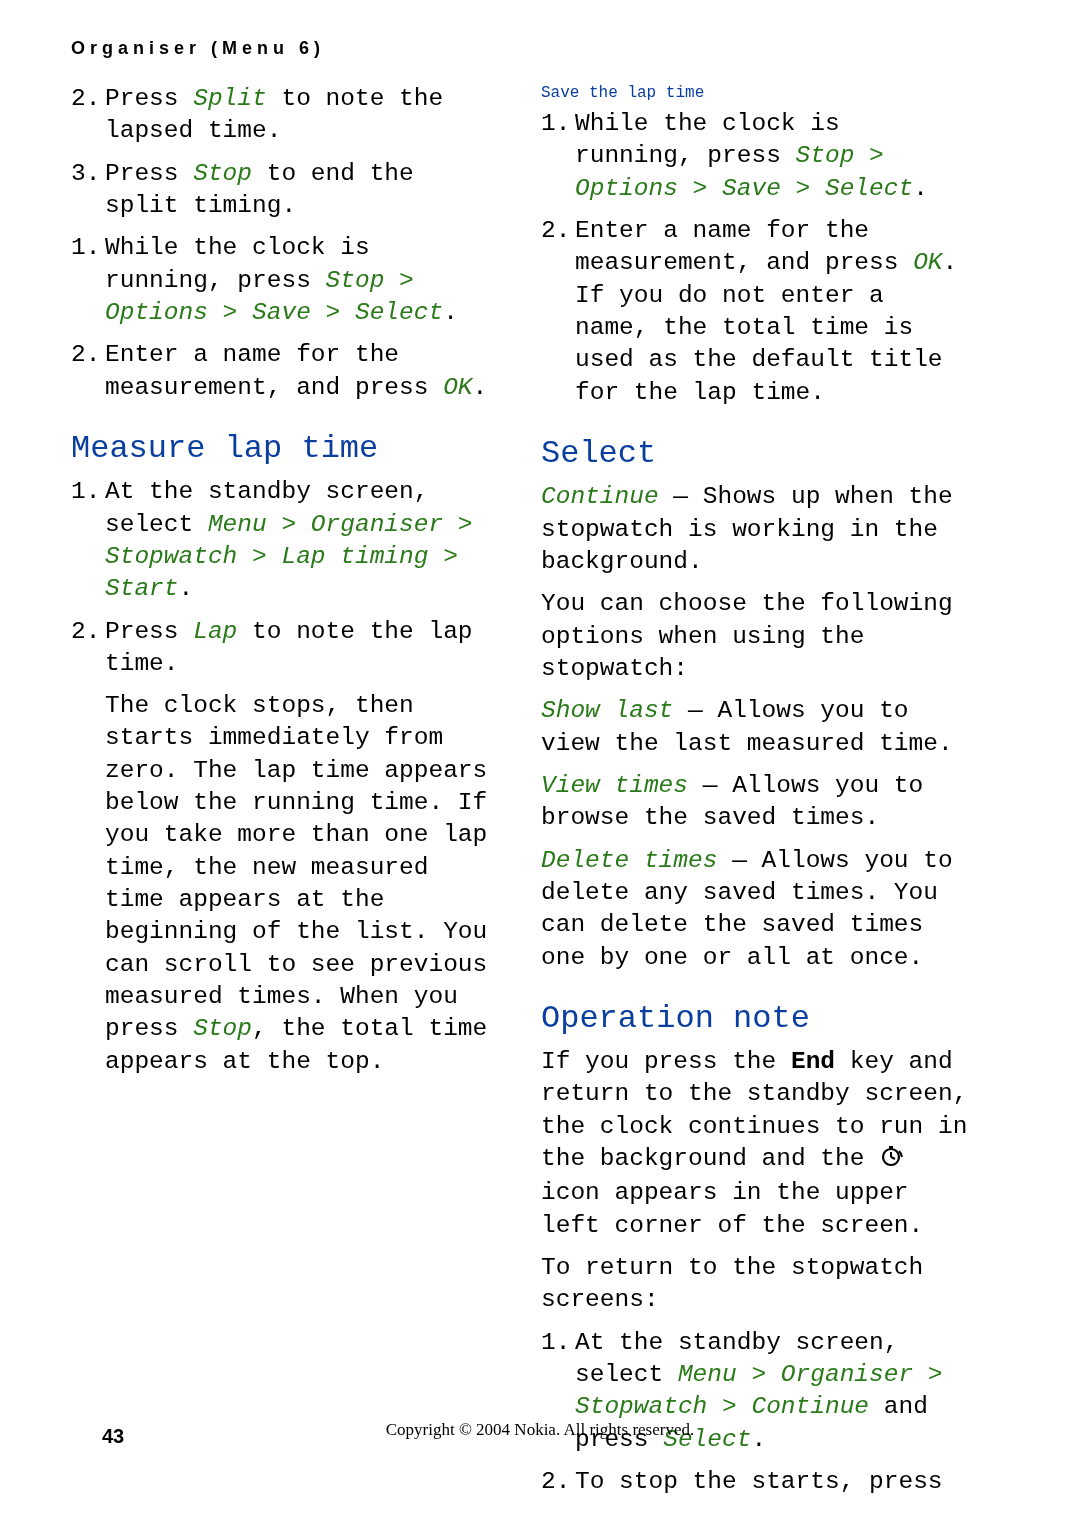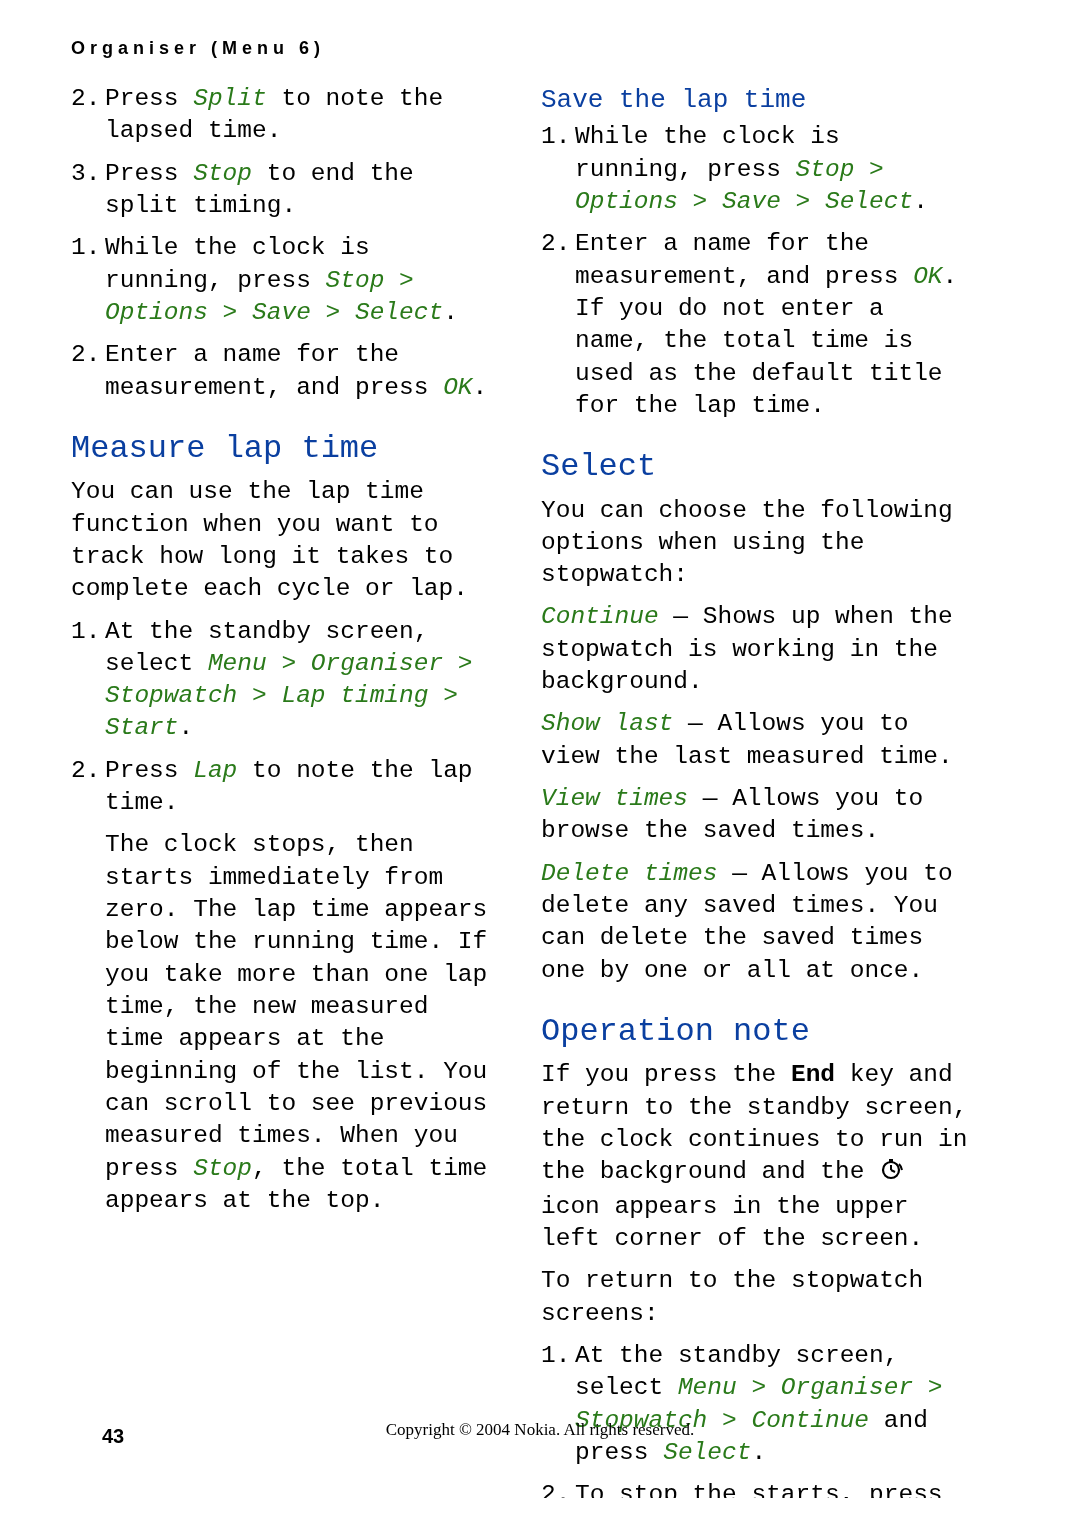--- a/index.html
+++ b/index.html
@@ -38,21 +38,21 @@
   }
   .col p { margin: 0 0 10px 0; }
   .h1 {
     color: #0a3fa0;
     font-size: 32px;
     font-weight: 400;
     margin: 24px 0 6px 0;
   }
   .h2 {
     color: #0a3fa0;
-    font-size: 26px;
+    font-size: 16px;
     font-weight: 400;
     margin: 18px 0 4px 0;
   }
   .accent {
     color: #2a7a1a;
     font-style: italic;
   }
   .bold { font-weight: 700; }
   ol {
     list-style: none;
@@ -118,21 +118,20 @@
       <ol>
         <li>
           <span>While the clock is running, press </span><span class="accent">Stop &gt; Options &gt; Save &gt; Select</span><span>.</span>
         </li>
         <li>
           <span>Enter a name for the measurement, and press </span><span class="accent">OK</span><span>.</span>
         </li>
       </ol>
 
       <div class="h1">Measure lap time</div>
-      <p>You can use the lap time function when you want to track how long it takes to complete each cycle or lap.</p>
       <ol>
         <li>
           <span>At the standby screen, select </span><span class="accent">Menu &gt; Organiser &gt; Stopwatch &gt; Lap timing &gt; Start</span><span>.</span>
         </li>
         <li>
           <span>Press </span><span class="accent">Lap</span><span> to note the lap time.</span>
           <p style="margin-top:10px;">
             <span>The clock stops, then starts immediately from zero. The lap time appears below the running time. If you take more than one lap time, the new measured time appears at the beginning of the list. You can scroll to see previous measured times. When you press </span><span class="accent">Stop</span><span>, the total time appears at the top.</span>
           </p>
         </li>
@@ -146,22 +145,22 @@
         <li>
           <span>While the clock is running, press </span><span class="accent">Stop &gt; Options &gt; Save &gt; Select</span><span>.</span>
         </li>
         <li>
           <span>Enter a name for the measurement, and press </span><span class="accent">OK</span><span>.</span>
           <p style="margin-top:0;">If you do not enter a name, the total time is used as the default title for the lap time.</p>
         </li>
       </ol>
 
       <div class="h1">Select</div>
+      <p><span class="accent">Continue</span><span> — Shows up when the stopwatch is working in the background.</span></p>
       <p>You can choose the following options when using the stopwatch:</p>
-      <p><span class="accent">Continue</span><span> — Shows up when the stopwatch is working in the background.</span></p>
       <p><span class="accent">Show last</span><span> — Allows you to view the last measured time.</span></p>
       <p><span class="accent">View times</span><span> — Allows you to browse the saved times.</span></p>
       <p><span class="accent">Delete times</span><span> — Allows you to delete any saved times. You can delete the saved times one by one or all at once.</span></p>
 
       <div class="h1">Operation note</div>
       <p>
         <span>If you press the </span><span class="bold">End</span><span> key and return to the standby screen, the clock continues to run in the background and the </span><span class="stopwatch-icon"><svg width="26" height="22" viewBox="0 0 26 22">
               <circle cx="12" cy="12" r="8" fill="none" stroke="#000" stroke-width="2.2"></circle>
               <rect x="10" y="1" width="4" height="3" fill="#000"></rect>
               <path d="M12 12 L12 7" stroke="#000" stroke-width="2"></path>

